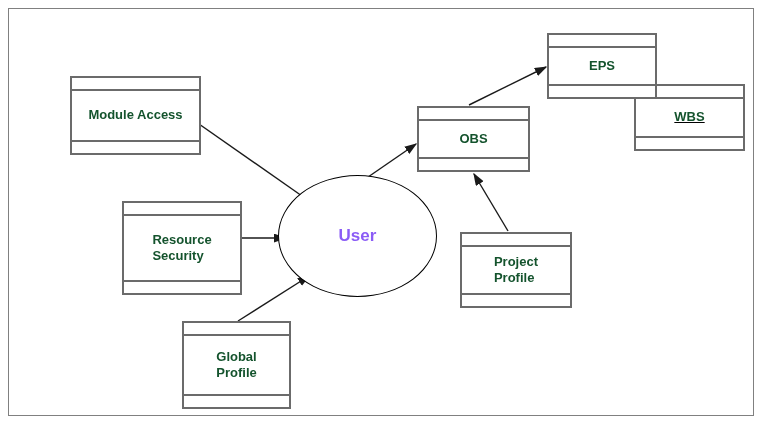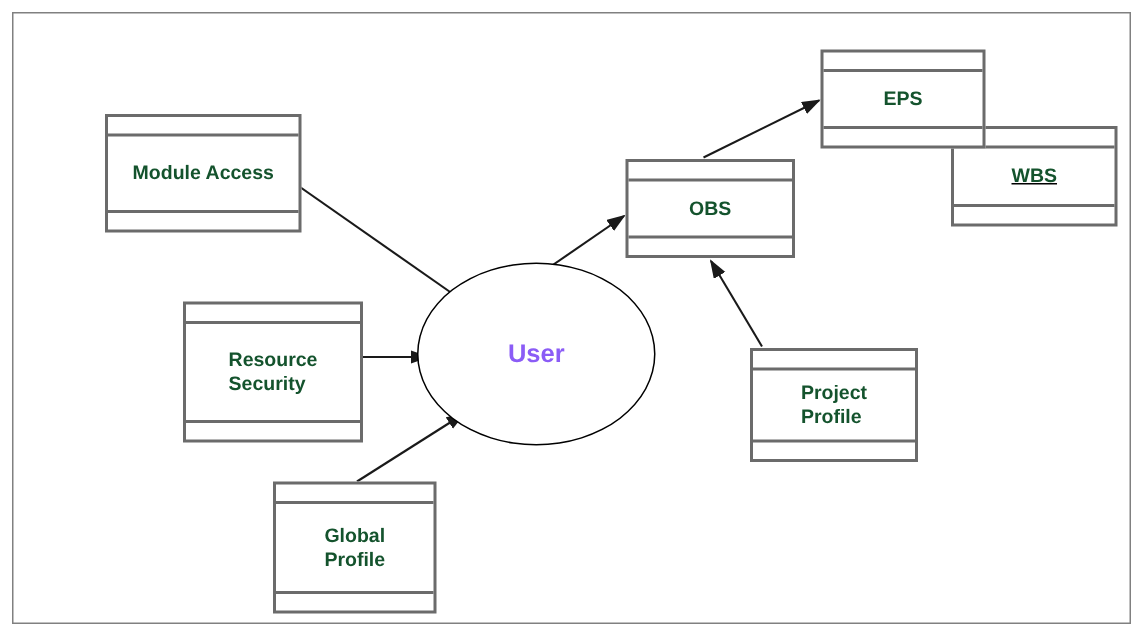--- a/index.html
+++ b/index.html
@@ -132,21 +132,21 @@
       <div class="uml-box" style="left: 547px; top: 33px; width: 110px; height: 66px; border-color: rgb(107, 107, 107); z-index: 5;">
         <div class="uml-head" style="border-bottom-color: rgb(107, 107, 107);"></div>
         <div class="uml-body">EPS</div>
         <div class="uml-foot" style="border-top-color: rgb(107, 107, 107);"></div>
       </div>
       <div class="uml-box" style="left: 634px; top: 84px; width: 111px; height: 67px; border-color: rgb(107, 107, 107); z-index: 2; text-decoration: underline;">
         <div class="uml-head" style="border-bottom-color: rgb(107, 107, 107);"></div>
         <div class="uml-body">WBS</div>
         <div class="uml-foot" style="border-top-color: rgb(107, 107, 107);"></div>
       </div>
-      <div class="uml-box" style="left: 500px; top: 232px; width: 112px; height: 76px; border-color: rgb(107, 107, 107);">
+      <div class="uml-box" style="left: 460px; top: 232px; width: 112px; height: 76px; border-color: rgb(107, 107, 107);">
         <div class="uml-head" style="border-bottom-color: rgb(107, 107, 107);"></div>
         <div class="uml-body">Project
 Profile</div>
         <div class="uml-foot" style="border-top-color: rgb(107, 107, 107);"></div>
       </div>
     </div>
 
 </div>
 
 </body></html>

